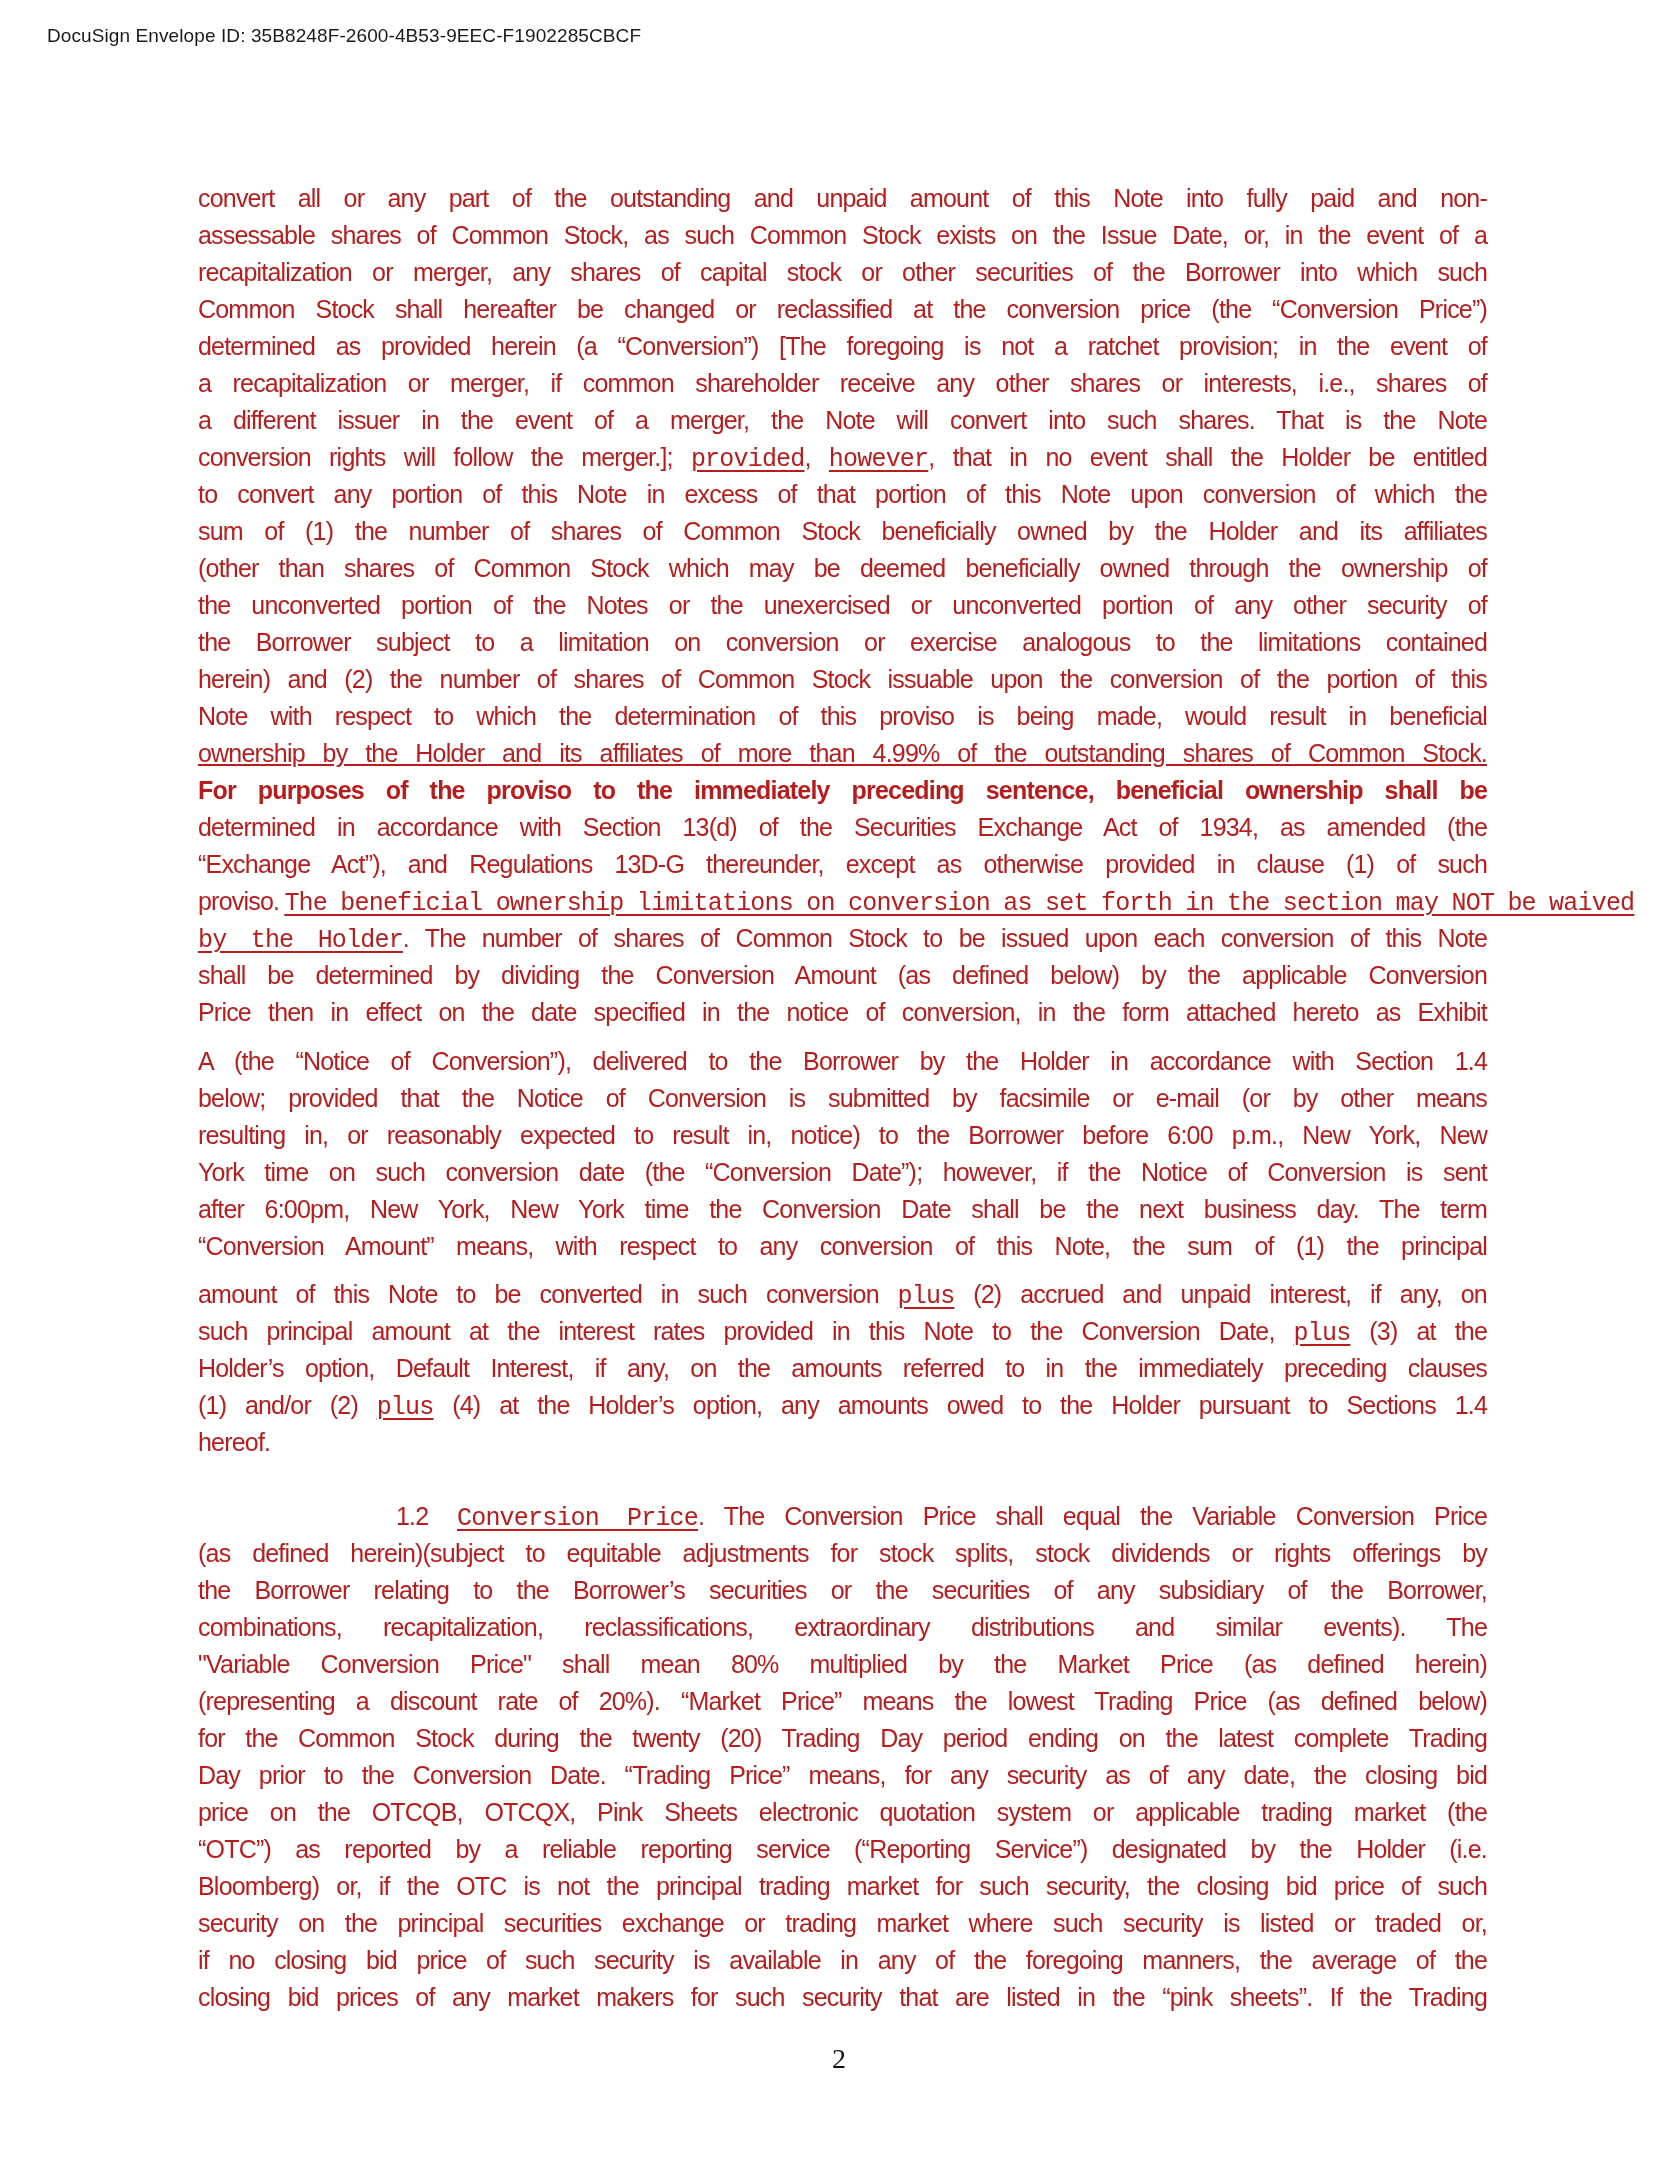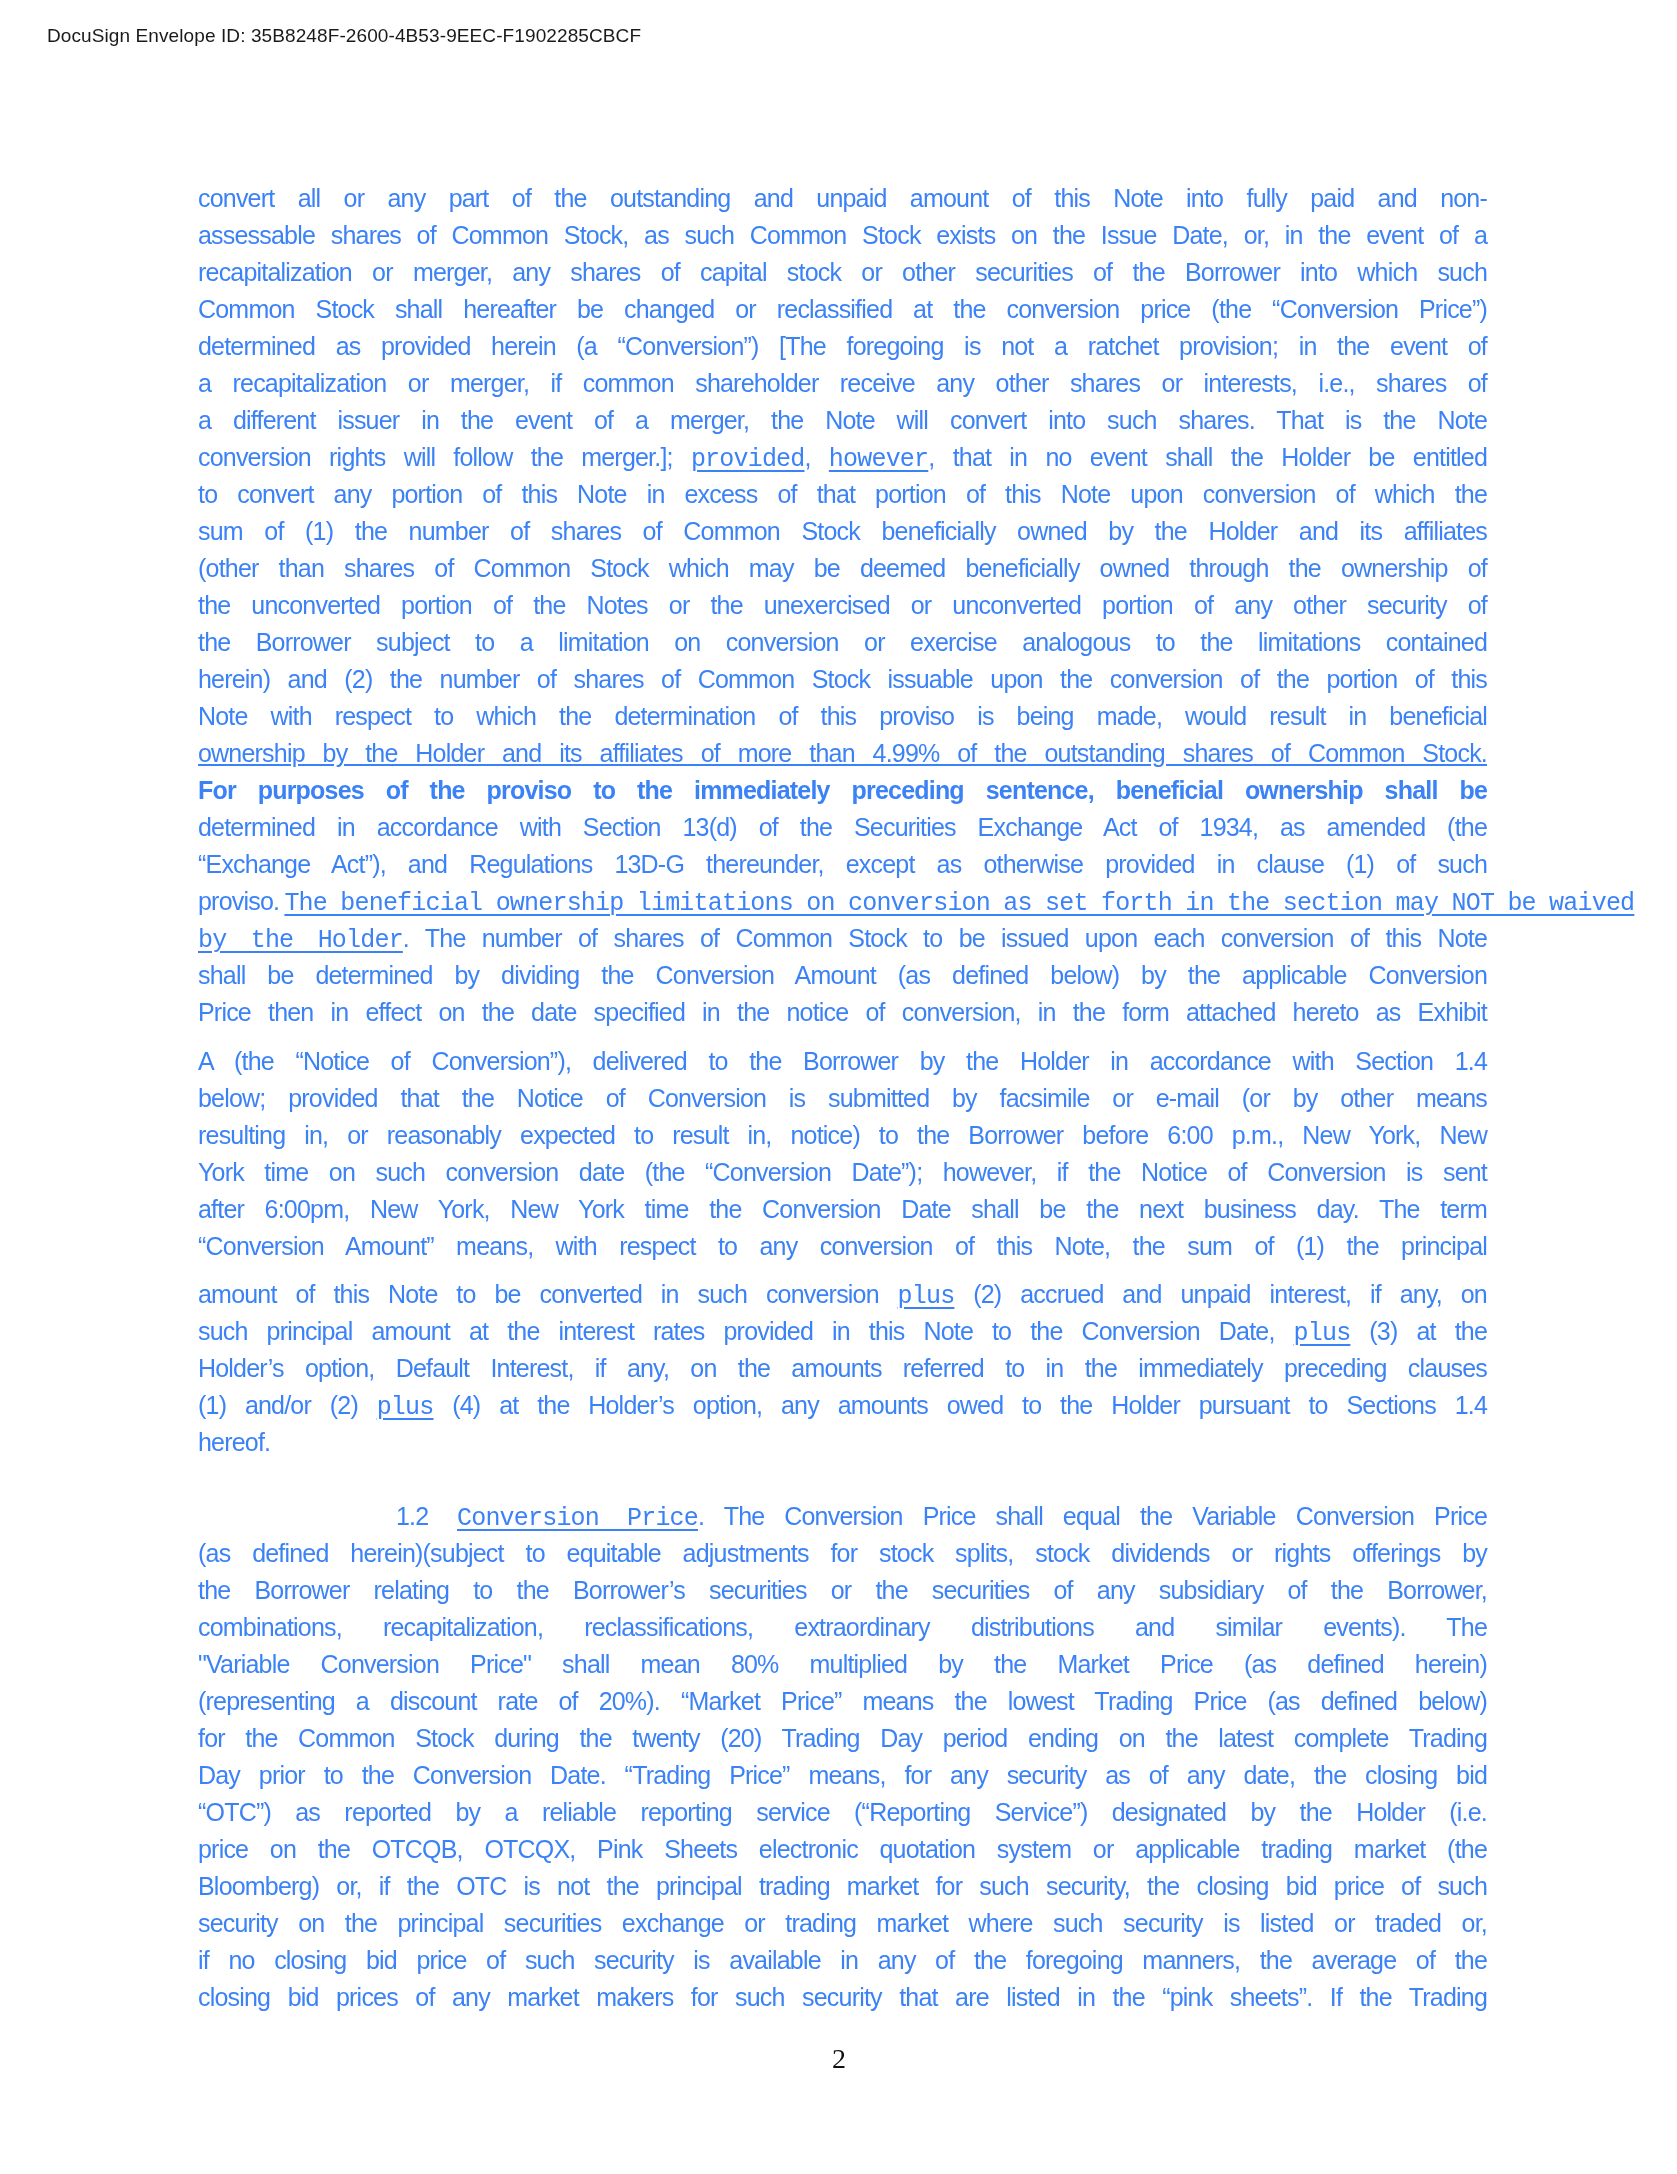--- a/index.html
+++ b/index.html
@@ -4,21 +4,21 @@
   <style>
     html, body { margin: 0; padding: 0; background: #ffffff; }
     body { width: 1678px; height: 2175px; position: relative; overflow: hidden; color: #111111; }
     .envelope {
       position: absolute; left: 47px; top: 25px;
       font-family: "Liberation Sans", sans-serif; font-size: 19px; color: #1a1a1a;
       letter-spacing: 0.1px;
     }
     .body-text {
       position: absolute; left: 198px; width: 1289px; top: 180px;
-      font-family: "Liberation Sans", sans-serif; font-size: 25px; color: #3b82f6;
+      font-family: "Liberation Sans", sans-serif; font-size: 25px; color: #b91c1c;
     }
     .line {
       height: 37px; line-height: 37px; white-space: nowrap;
       text-align: justify; text-align-last: justify;
       transform-origin: left center;
       letter-spacing: -0.8px;
       word-spacing: -0.9px;
     }
     .line.last { text-align-last: left; }
     .gap { height: 37px; }
@@ -74,22 +74,22 @@
   <div class="gap"></div>
   <div id="sec12">
     <div class="line" style="display: block; width: auto;"><span class="indent-num"></span><span style="display:inline-block;width:61px;">1.2</span><span class="u">Conversion Price</span><span>.  The Conversion Price shall equal the Variable Conversion Price</span></div>
   <div class="line" style="display: block; width: auto;"><span>(as defined herein)(subject to equitable adjustments for stock splits, stock dividends or rights offerings by</span></div>
       <div class="line" style="display: block; width: auto;"><span>the Borrower relating to the Borrower’s securities or the securities of any subsidiary of the Borrower,</span></div>
       <div class="line" style="display: block; width: auto;"><span>combinations, recapitalization, reclassifications, extraordinary distributions and similar events).    The</span></div>
       <div class="line" style="display: block; width: auto;"><span>"Variable Conversion Price" shall mean 80% multiplied by the Market Price (as defined herein)</span></div>
       <div class="line" style="display: block; width: auto;"><span>(representing a discount rate of 20%).  “Market Price” means the lowest Trading Price (as defined below)</span></div>
       <div class="line" style="display: block; width: auto;"><span>for the Common Stock during the twenty (20) Trading Day period ending on the latest complete Trading</span></div>
       <div class="line" style="display: block; width: auto;"><span>Day prior to the Conversion Date.  “Trading Price” means, for any security as of any date, the closing bid</span></div>
+      <div class="line" style="display: block; width: auto;"><span>price on the OTCQB, OTCQX, Pink Sheets electronic quotation system or applicable trading market (the</span></div>
       <div class="line" style="display: block; width: auto;"><span>“OTC”) as reported by a reliable reporting service (“Reporting Service”) designated by the Holder (i.e.</span></div>
-      <div class="line" style="display: block; width: auto;"><span>price on the OTCQB, OTCQX, Pink Sheets electronic quotation system or applicable trading market (the</span></div>
       <div class="line" style="display: block; width: auto;"><span>Bloomberg) or, if the OTC is not the principal trading market for such security, the closing bid price of such</span></div>
       <div class="line" style="display: block; width: auto;"><span>security on the principal securities exchange or trading market where such security is listed or traded or,</span></div>
       <div class="line" style="display: block; width: auto;"><span>if no closing bid price of such security is available in any of the foregoing manners, the average of the</span></div>
       <div class="line" style="display: block; width: auto;"><span>closing bid prices of any market makers for such security that are listed in the “pink sheets”.  If the Trading</span></div>
     </div>
 </div>
 
 <div class="page-number">2</div>
 
 

